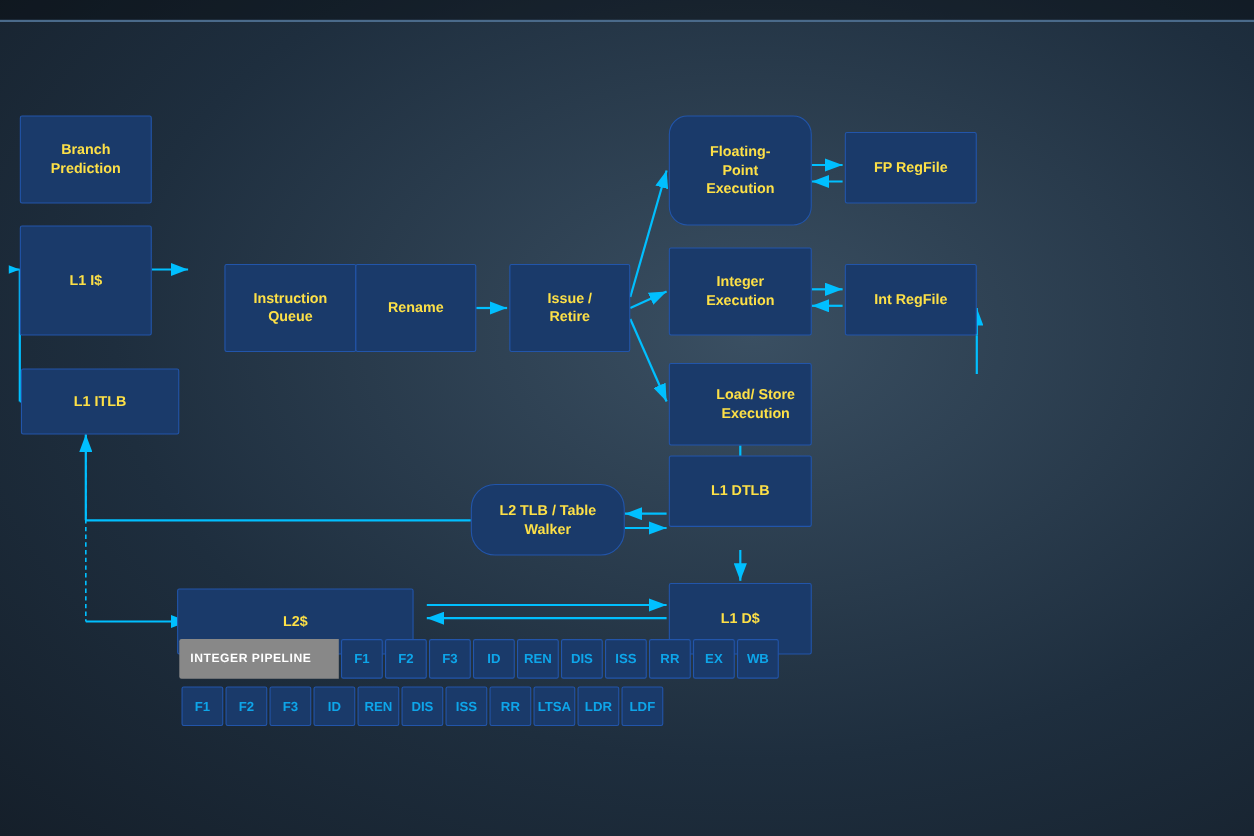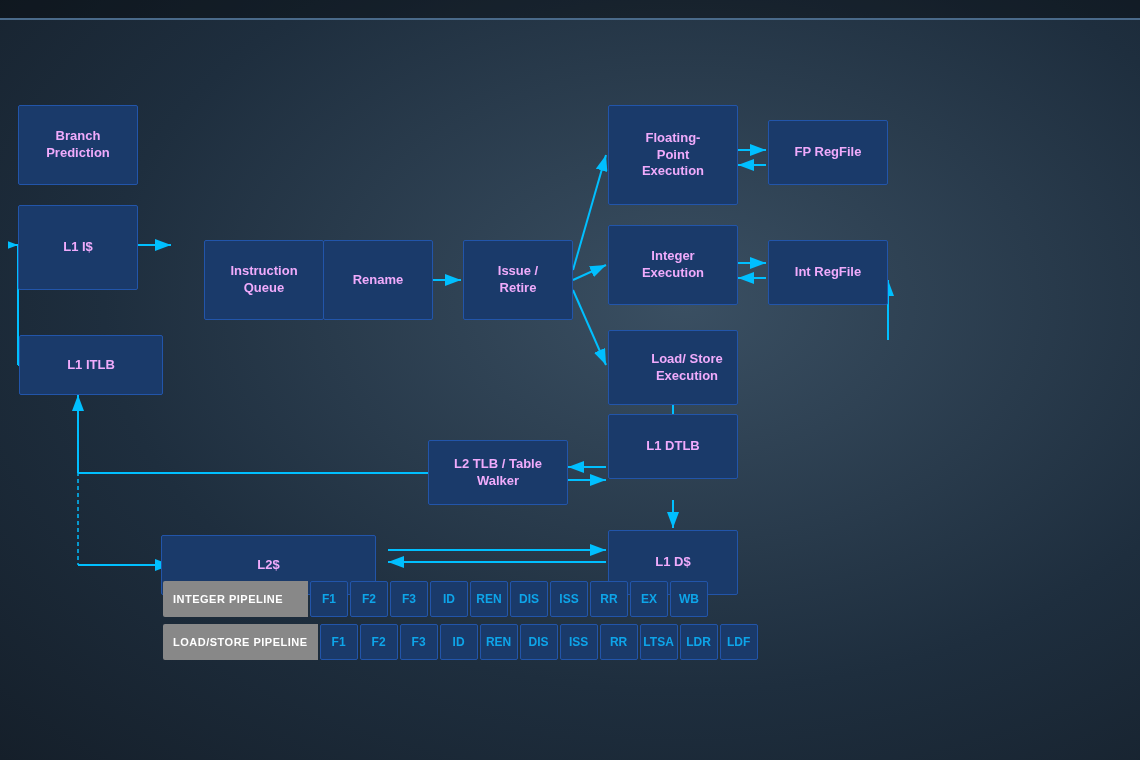--- a/index.html
+++ b/index.html
@@ -41,21 +41,21 @@
       top: 10px;
       left: 8px;
       right: 8px;
       bottom: 8px;
     }
     
     .block {
       position: absolute;
       background: #1a3a6a;
       border: 1.5px solid #2255aa;
-      color: #f0abfc;
+      color: #fde047;
       font-size: 13px;
       font-weight: bold;
       display: flex;
       align-items: center;
       justify-content: center;
       text-align: center;
       line-height: 1.3;
       border-radius: 2px;
     }
     
@@ -161,51 +161,50 @@
       <line x1="380" y1="520" x2="598" y2="520" stroke="#00bfff" stroke-width="2" marker-end="url(#arrowhead)"></line>
 
       <line x1="70" y1="365" x2="70" y2="535" stroke="#00bfff" stroke-width="1.5" stroke-dasharray="4,3"></line>
       <line x1="70" y1="535" x2="163" y2="535" stroke="#00bfff" stroke-width="2" marker-end="url(#arrowhead)"></line>
 
       <line x1="665" y1="470" x2="665" y2="498" stroke="#00bfff" stroke-width="2" marker-end="url(#arrowhead)"></line>
     </svg>
 
     <div id="blocks-container">
         <div class="block" style="left: 10px; top: 75px; width: 120px; height: 80px;">Branch<br>Prediction</div>
-        <div class="block" style="left: 10px; top: 175px; width: 120px; height: 85px;">L1 I$</div>
+        <div class="block" style="left: 10px; top: 175px; width: 120px; height: 100px;">L1 I$</div>
         <div class="block" style="left: 11px; top: 305px; width: 144px; height: 60px;">L1 ITLB</div>
         <div class="block" style="left: 165px; top: 210px; width: 120px; height: 80px; margin-left: 31px;">Instruction<br>Queue</div>
         <div class="block" style="left: 315px; top: 210px; width: 110px; height: 80px;">Rename</div>
         <div class="block" style="left: 455px; top: 210px; width: 110px; height: 80px;">Issue /<br>Retire</div>
-        <div class="block" style="left: 600px; top: 75px; width: 130px; height: 100px;">Floating-<br>Point<br>Execution</div>
+        <div class="block" style="left: 600px; top: 75px; width: 130px; height: 100px; border-radius: 17px;">Floating-<br>Point<br>Execution</div>
         <div class="block" style="left: 760px; top: 90px; width: 120px; height: 65px;">FP RegFile</div>
         <div class="block" style="left: 600px; top: 195px; width: 130px; height: 80px;">Integer<br>Execution</div>
         <div class="block" style="left: 760px; top: 210px; width: 120px; height: 65px;">Int RegFile</div>
         <div class="block" style="left: 600px; top: 300px; width: 130px; height: 75px; padding-left: 28px;">Load/ Store<br>Execution</div>
         <div class="block" style="left: 600px; top: 384px; width: 130px; height: 65px;">L1 DTLB</div>
-        <div class="block" style="left: 420px; top: 410px; width: 140px; height: 65px;">L2 TLB / Table<br>Walker</div>
+        <div class="block" style="left: 420px; top: 410px; width: 140px; height: 65px; border-radius: 22px;">L2 TLB / Table<br>Walker</div>
         <div class="block" style="left: 600px; top: 500px; width: 130px; height: 65px;">L1 D$</div>
         <div class="block" style="left: 153px; top: 505px; width: 215px; height: 60px;">L2$</div>
       </div>
 
     <div class="pipeline-row" style="left:155px; bottom:95px; right:8px;" id="int-pipeline">
         <div class="pipeline-label">INTEGER PIPELINE</div>
         <div class="pipeline-stage">F1</div>
         <div class="pipeline-stage">F2</div>
         <div class="pipeline-stage">F3</div>
         <div class="pipeline-stage">ID</div>
         <div class="pipeline-stage">REN</div>
         <div class="pipeline-stage">DIS</div>
         <div class="pipeline-stage">ISS</div>
         <div class="pipeline-stage">RR</div>
         <div class="pipeline-stage">EX</div>
         <div class="pipeline-stage">WB</div>
       </div>
     <div class="pipeline-row" style="left:155px; bottom:52px; right:8px;" id="ls-pipeline">
-        <div class="pipeline-label">LOAD/STORE PIPELINE</div>
         <div class="pipeline-stage">F1</div>
         <div class="pipeline-stage">F2</div>
         <div class="pipeline-stage">F3</div>
         <div class="pipeline-stage">ID</div>
         <div class="pipeline-stage">REN</div>
         <div class="pipeline-stage">DIS</div>
         <div class="pipeline-stage">ISS</div>
         <div class="pipeline-stage">RR</div>
         <div class="pipeline-stage">LTSA</div>
         <div class="pipeline-stage">LDR</div>

